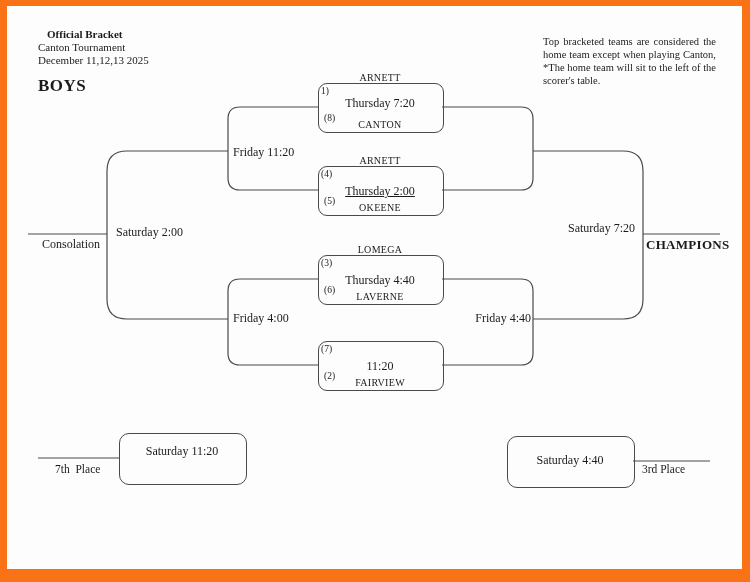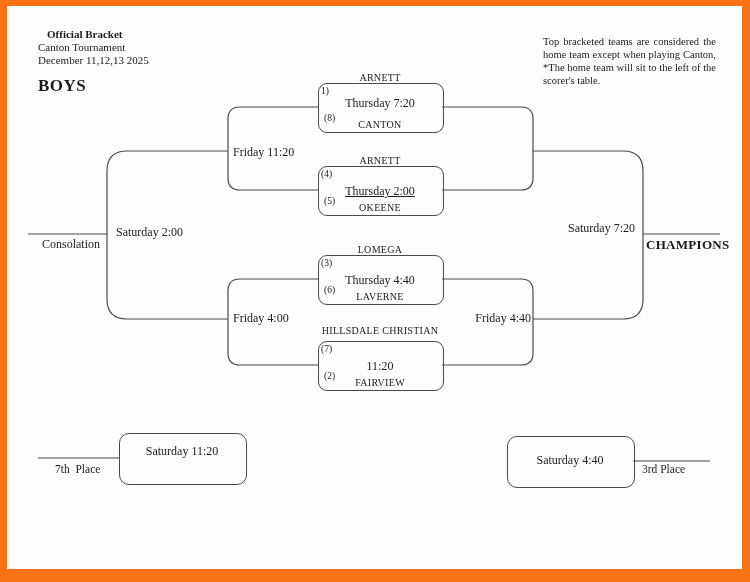--- a/index.html
+++ b/index.html
@@ -64,21 +64,20 @@
   <div class="t team ctr" style="left:280px;top:202px;width:200px;">OKEENE</div>
 
   <div class="game-box" style="left:318px;top:255px;"></div>
   <div class="t team ctr" style="left:280px;top:244px;width:200px;">LOMEGA</div>
   <div class="t seed" style="left:321px;top:258px;">(3)</div>
   <div class="t time ctr" style="left:280px;top:273px;width:200px;">Thursday 4:40</div>
   <div class="t seed" style="left:324px;top:285px;">(6)</div>
   <div class="t team ctr" style="left:280px;top:291px;width:200px;">LAVERNE</div>
 
   <div class="game-box" style="left:318px;top:341px;"></div>
-  <div class="t team ctr" style="left:280px;top:325px;width:200px;">HILLSDALE CHRISTIAN</div>
   <div class="t seed" style="left:321px;top:344px;">(7)</div>
   <div class="t time ctr" style="left:280px;top:359px;width:200px;">11:20</div>
   <div class="t seed" style="left:324px;top:371px;">(2)</div>
   <div class="t team ctr" style="left:280px;top:377px;width:200px;">FAIRVIEW</div>
 
   <div class="t round" style="left:233px;top:145px;">Friday 11:20</div>
   <div class="t round" style="left:233px;top:311px;">Friday 4:00</div>
   <div class="t round" style="left:411px;top:311px;width:120px;text-align:right;">Friday 4:40</div>
   <div class="t round" style="left:116px;top:225px;">Saturday 2:00</div>
   <div class="t round" style="left:515px;top:221px;width:120px;text-align:right;">Saturday 7:20</div>

